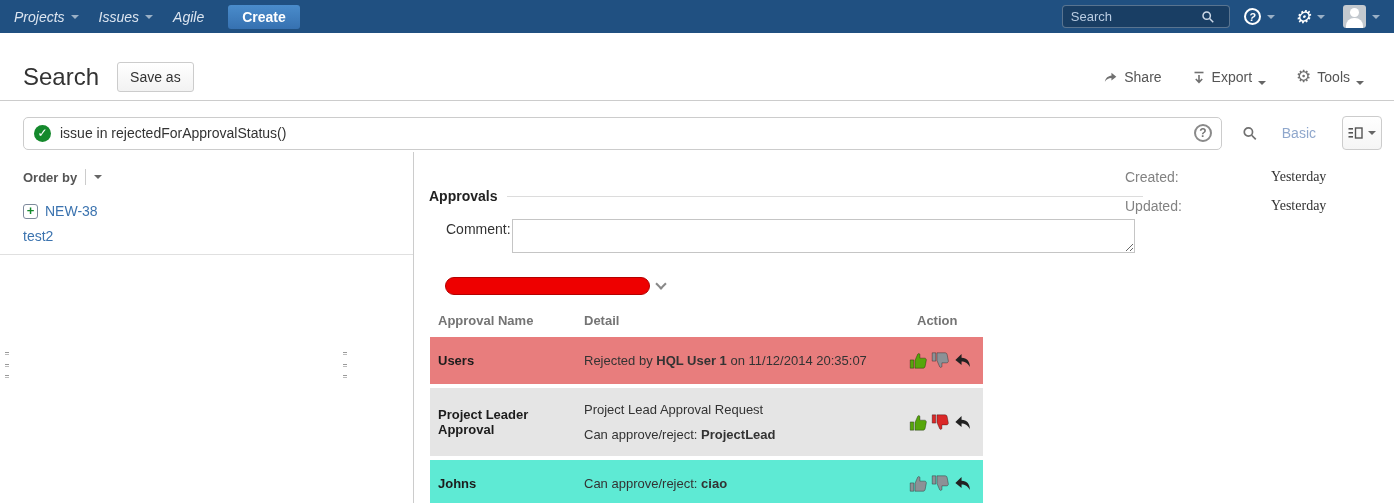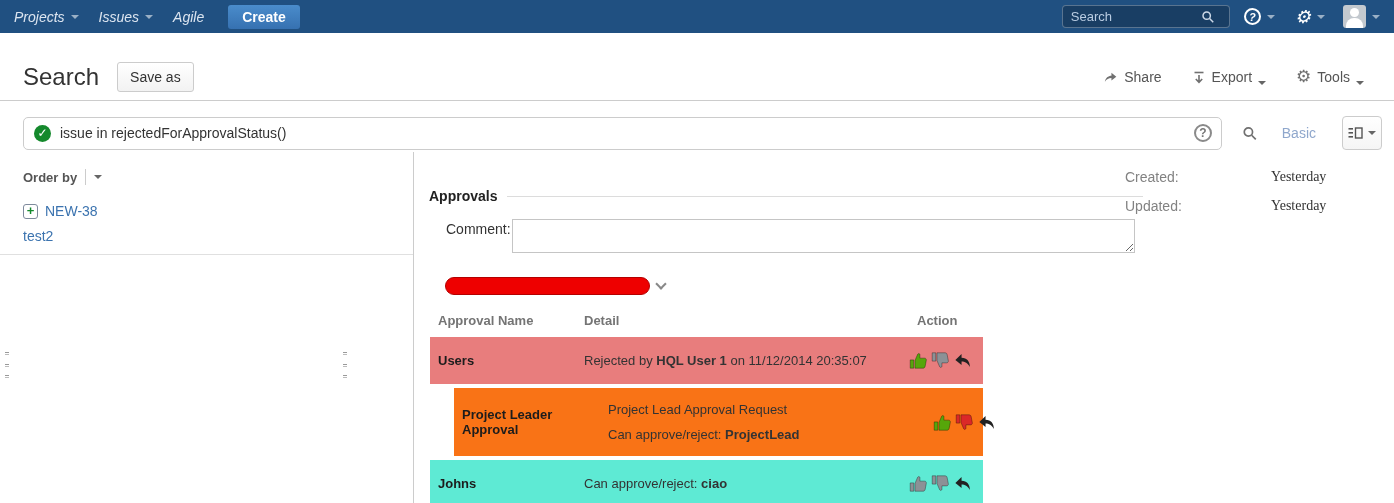--- a/index.html
+++ b/index.html
@@ -275,21 +275,21 @@
                       </svg>
                     </span>
                   <span class="act-icon undo-icon">
                       <svg viewBox="0 0 16 16">
                         <path d="M2 7.5 L7.2 2.6 V5.6 C11.8 5.6 14.2 8.7 14.2 13.4 C12.4 10 10 8.8 7.2 8.8 V11.8 Z" fill="currentColor"></path>
                       </svg>
                     </span>
                 </div>
               </div>
 
-              <div class="ap-row" style="background-color: #f97316; margin-left: 24px;">
+              <div class="ap-row" style="background-color: #e5e5e5;">
                 <div class="ap-name">Project Leader Approval</div>
                 <div class="ap-detail">
                   <div class="detail-line1">Project Lead Approval Request</div>
                   <div><span>Can approve/reject: </span><b>ProjectLead</b><span></span></div>
                 </div>
                 <div class="ap-actions">
                   <span class="act-icon" style="color: rgb(86, 166, 10);">
                       <svg viewBox="0 0 16 16">
                         <path d="M1 7.5h3v7H1z" fill="currentColor" stroke="rgba(0,0,0,.45)" stroke-width=".6"></path>
                         <path d="M5 14.5V8l2.3-5.3c.4-.9 1.9-.6 1.9.4V6h3.9c1 0 1.7.9 1.5 1.8l-1 5.2c-.2.9-.9 1.5-1.8 1.5H5z" fill="currentColor" stroke="rgba(0,0,0,.45)" stroke-width=".6"></path>

